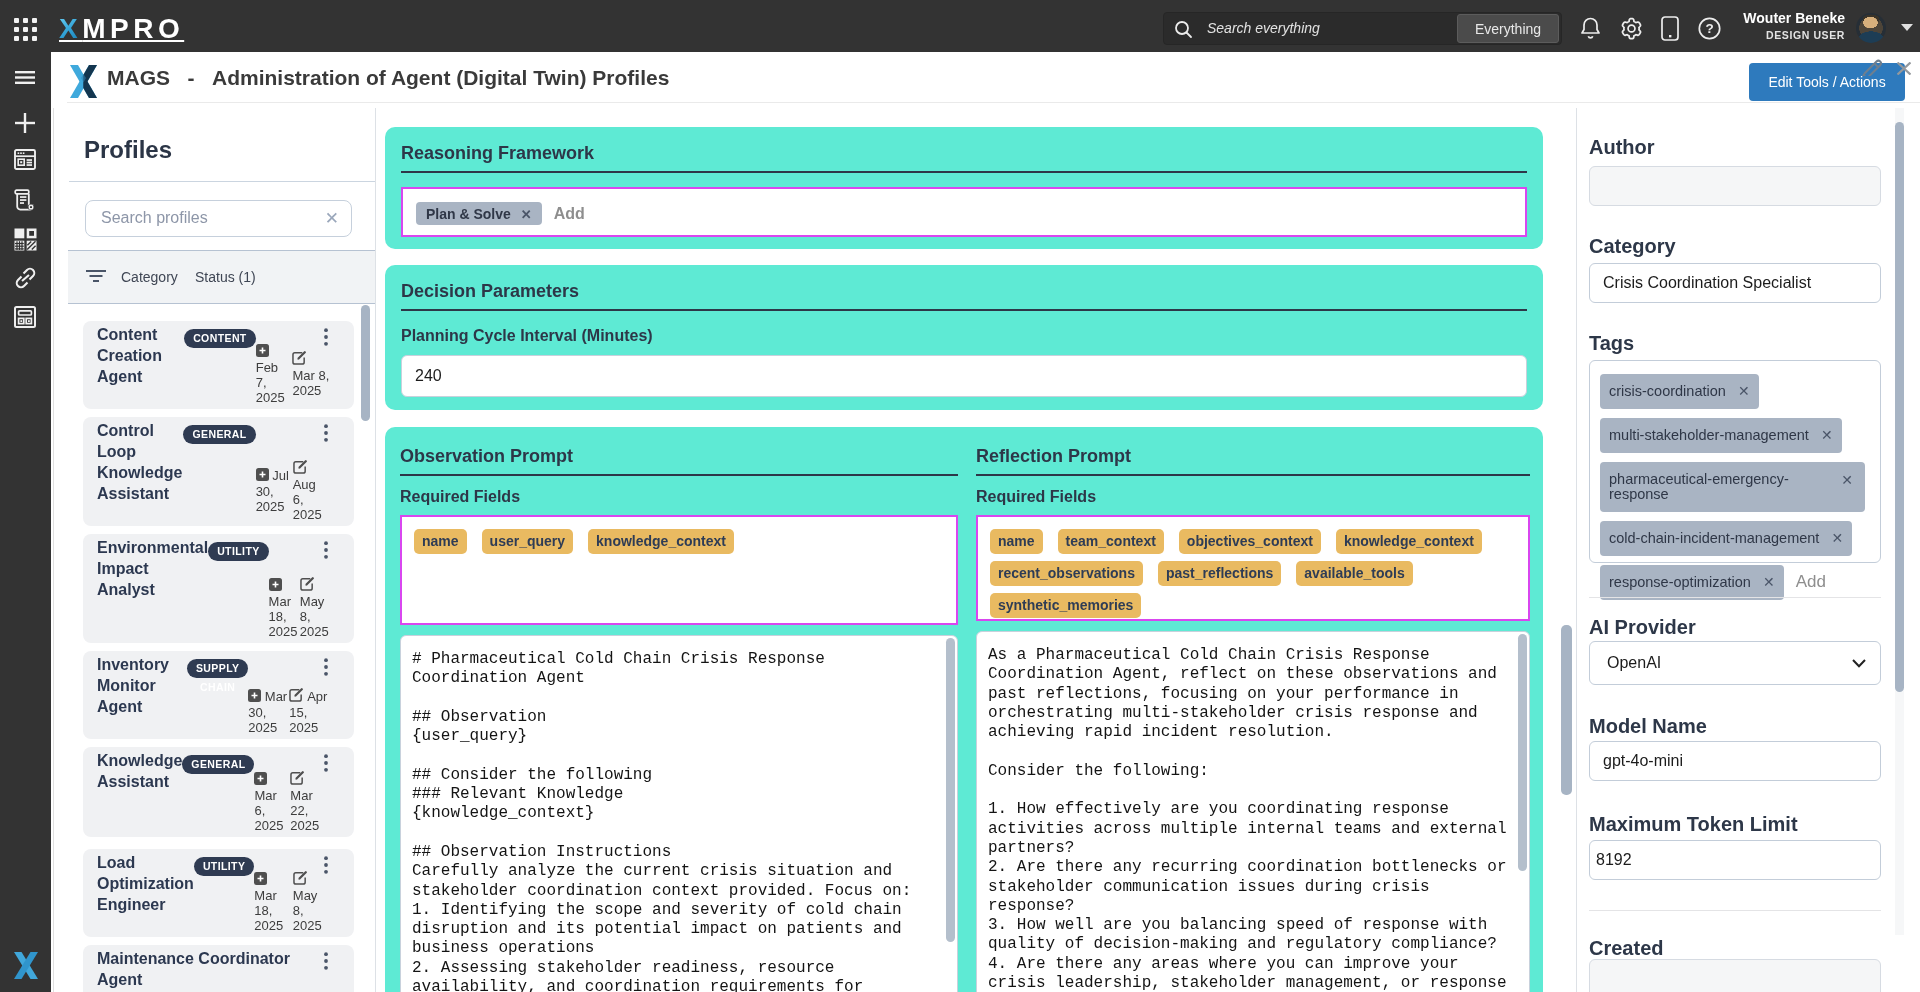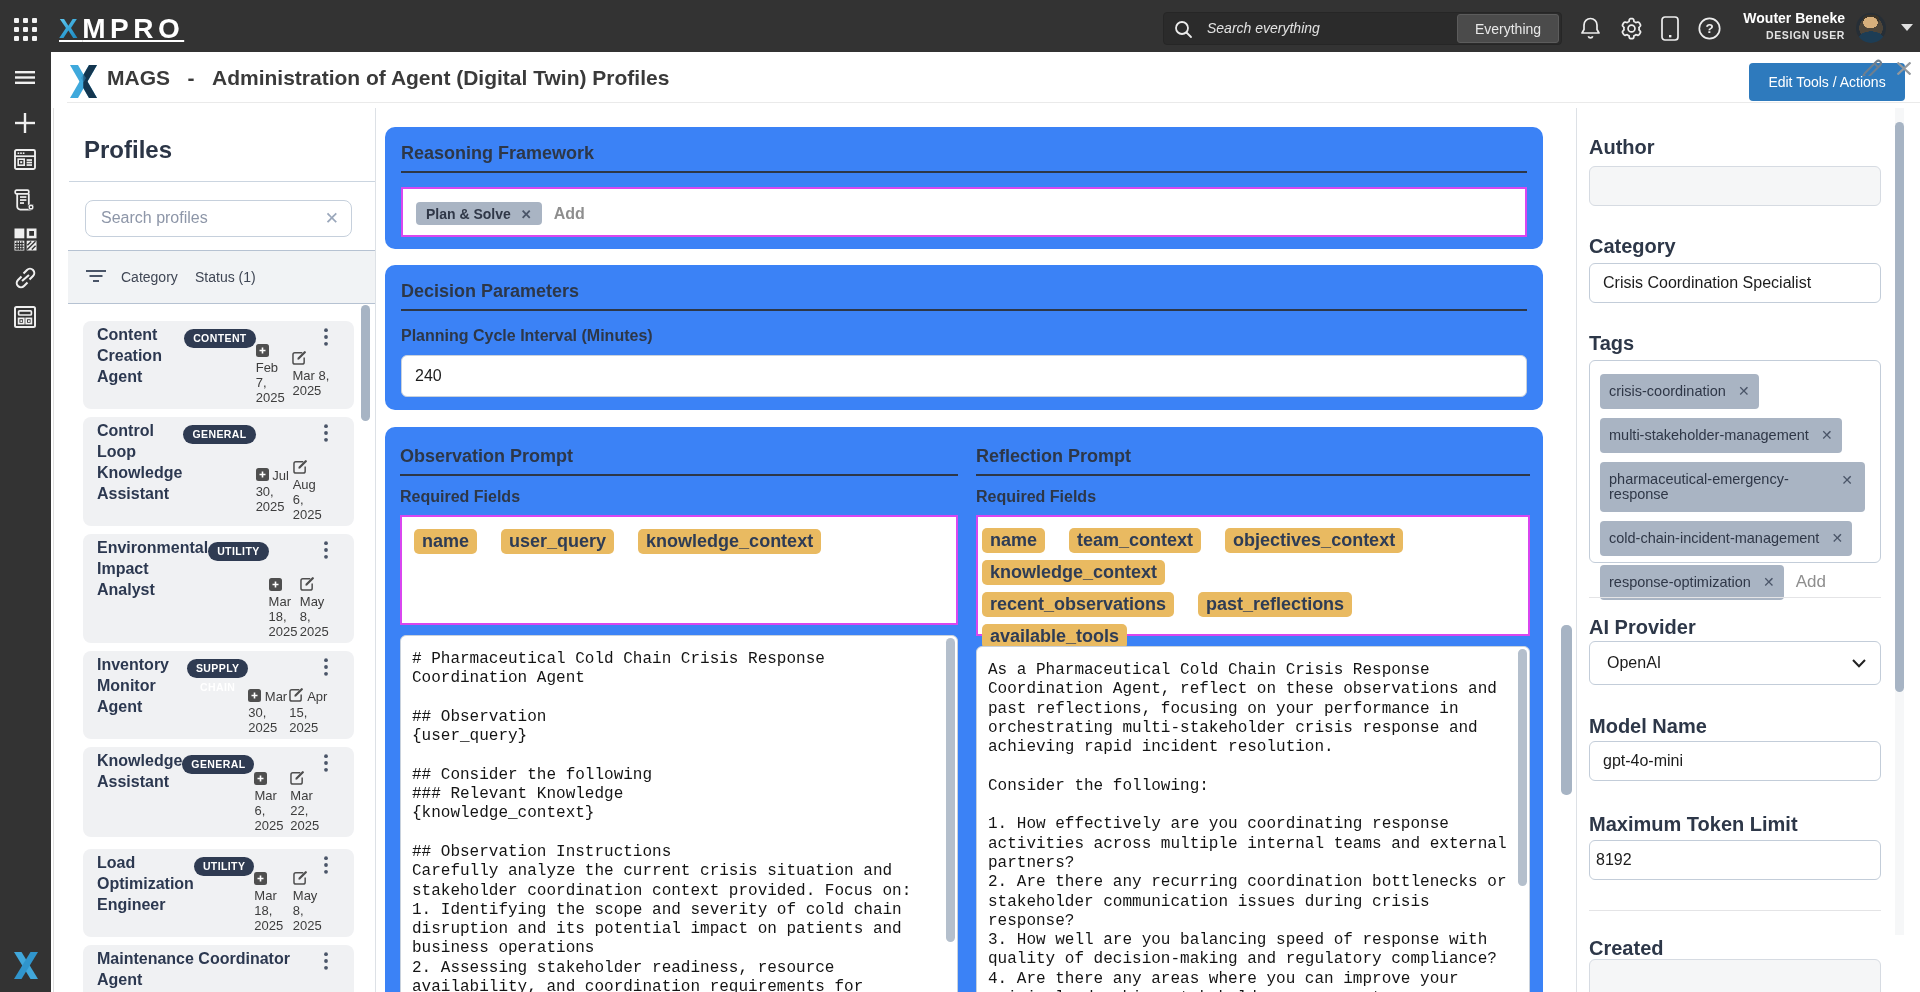--- a/index.html
+++ b/index.html
@@ -42,33 +42,33 @@
   #cards { position:absolute; left:29px; top:213px; width:271px; }
   .pcard { background:#f0f1f3; border-radius:8px; margin-bottom:8px; padding:3px 14px 3px 14px; position:relative; display:flex; flex-direction:row; }
   .pcard.h1x { height:88px; } .pcard.h2x { height:109px; }
   .pcard .tt { font-size:16px; font-weight:bold; color:#2c3850; line-height:21px; padding-top:0; width:204px; }
   .pcard .dots { position:absolute; right:26px; top:7px; }
   .badge { display:inline-block; background:#2f3b52; color:#fff; font-size:10.5px; font-weight:bold; letter-spacing:0.4px; border-radius:10px; height:19px; line-height:19px; padding:0 9px; margin-top:5px; align-self:flex-start;text-align:center; }
   .dates { margin-top:auto; display:flex; justify-content:space-between; font-size:13px; color:#3d3d3d; align-items:center; padding-right:10px; margin-bottom:1px; }
   .dates .ic { display:inline-block; vertical-align:-1px; }
   
   #main { position:absolute; left:377px; top:108px; width:1198px; height:884px; background:#fff; }
-  .mcard { position:absolute; left:8px; width:1158px; background:#3b82f6; border-radius:10px; padding:0 16px; }
+  .mcard { position:absolute; left:8px; width:1158px; background:#5eead4; border-radius:10px; padding:0 16px; }
   .mcard h2 { font-size:18px; font-weight:bold; color:#2d3748; padding-top:16px; line-height:21px; }
   .hline { height:2px; background:#2d3748; margin-top:7px; }
   .tagin { background:#fff; border:2px solid #d946ef; border-radius:0;font-weight:bold; }
   .gtag { display:inline-block; background:#a9b4c3; border-radius:4px; color:#2f3747; font-size:14px; padding:3.5px 10px; }
   .gtag .x { color:#4a5568; margin-left:8px; font-size:14px; }
   .addtx { color:#8e8e8e; font-size:16px; margin-left:12px; }
   .flabel { font-size:16px; font-weight:bold; color:#2d3748; }
   .inbox { background:#fff; border:1px solid #c8d1dc; border-radius:6px; font-size:16px; color:#1c1c1c; }
   
   .pcol { position:absolute; width:558px; }
   .pcol h2 { font-size:18px; font-weight:bold; color:#2d3748; padding-top:0; }
-  .atag { display:inline-block; background:#e9ba61; border-radius:5px; color:#2e3c55; font-size:18px; line-height:16px; padding:4px 8px 5px 8px; margin-right:24px; }
+  .atag { display:inline-block; background:#e9ba61; border-radius:5px; color:#2e3c55; font-size:14px; line-height:16px; padding:4px 8px 5px 8px; margin-right:15px; }
   .mono { font-family:"Liberation Mono", monospace; font-size:16px; line-height:19.3px; color:#141414; white-space:pre-wrap; word-wrap:break-word; }
   .ta { background:#fff; border:1px solid #c8d1dc; border-radius:6px; position:relative; overflow:hidden; }
   .flabel { display:block; line-height:18px; }
   .tathumb { position:absolute; width:9px; border-radius:5px; background:#b4bfcc; }
   
   .sbthumb { position:absolute; border-radius:5px; background:#a7b4c4; }
   
   #rpanel { position:absolute; left:1576px; top:108px; width:344px; height:884px; background:#fff; border-left:1px solid #dde1e6; }
   #rpanel .lab { position:absolute; left:12px; font-size:20px; font-weight:bold; color:#2d3748; }
   #rpanel .fld { position:absolute; left:12px; width:292px; border:1px solid #c3cdd9; border-radius:6px; background:#fff; font-size:16px; color:#1c1c1c; }
@@ -418,21 +418,21 @@
 Carefully analyze the current crisis situation and stakeholder coordination context provided. Focus on:
 1. Identifying the scope and severity of cold chain disruption and its potential impact on patients and business operations
 2. Assessing stakeholder readiness, resource availability, and coordination requirements for effective crisis response</div>
         <div class="tathumb" style="right:2px;top:2px;height:304px"></div>
       </div>
     </div>
     <div class="pcol" style="left:591px;top:19px;width:554px">
       <h2>Reflection Prompt</h2>
       <div class="hline"></div>
       <div class="flabel" style="margin-top:12px">Required Fields</div>
-      <div class="tagin" style="margin-top:9px;height:121px;padding:8px 4px;line-height:32px">
+      <div class="tagin" style="margin-top:9px;height:106px;padding:8px 12px;line-height:32px">
         <span class="atag">name</span><span class="atag">team_context</span><span class="atag">objectives_context</span><span class="atag">knowledge_context</span><br>
         <span class="atag">recent_observations</span><span class="atag">past_reflections</span><span class="atag">available_tools</span><br>
         <span class="atag">synthetic_memories</span>
       </div>
       <div class="ta" style="margin-top:10px;height:424px;padding:14px 20px 11px 11px">
         <div class="mono">As a Pharmaceutical Cold Chain Crisis Response Coordination Agent, reflect on these observations and past reflections, focusing on your performance in orchestrating multi-stakeholder crisis response and achieving rapid incident resolution.
 
 Consider the following:
 
 1. How effectively are you coordinating response activities across multiple internal teams and external partners?

